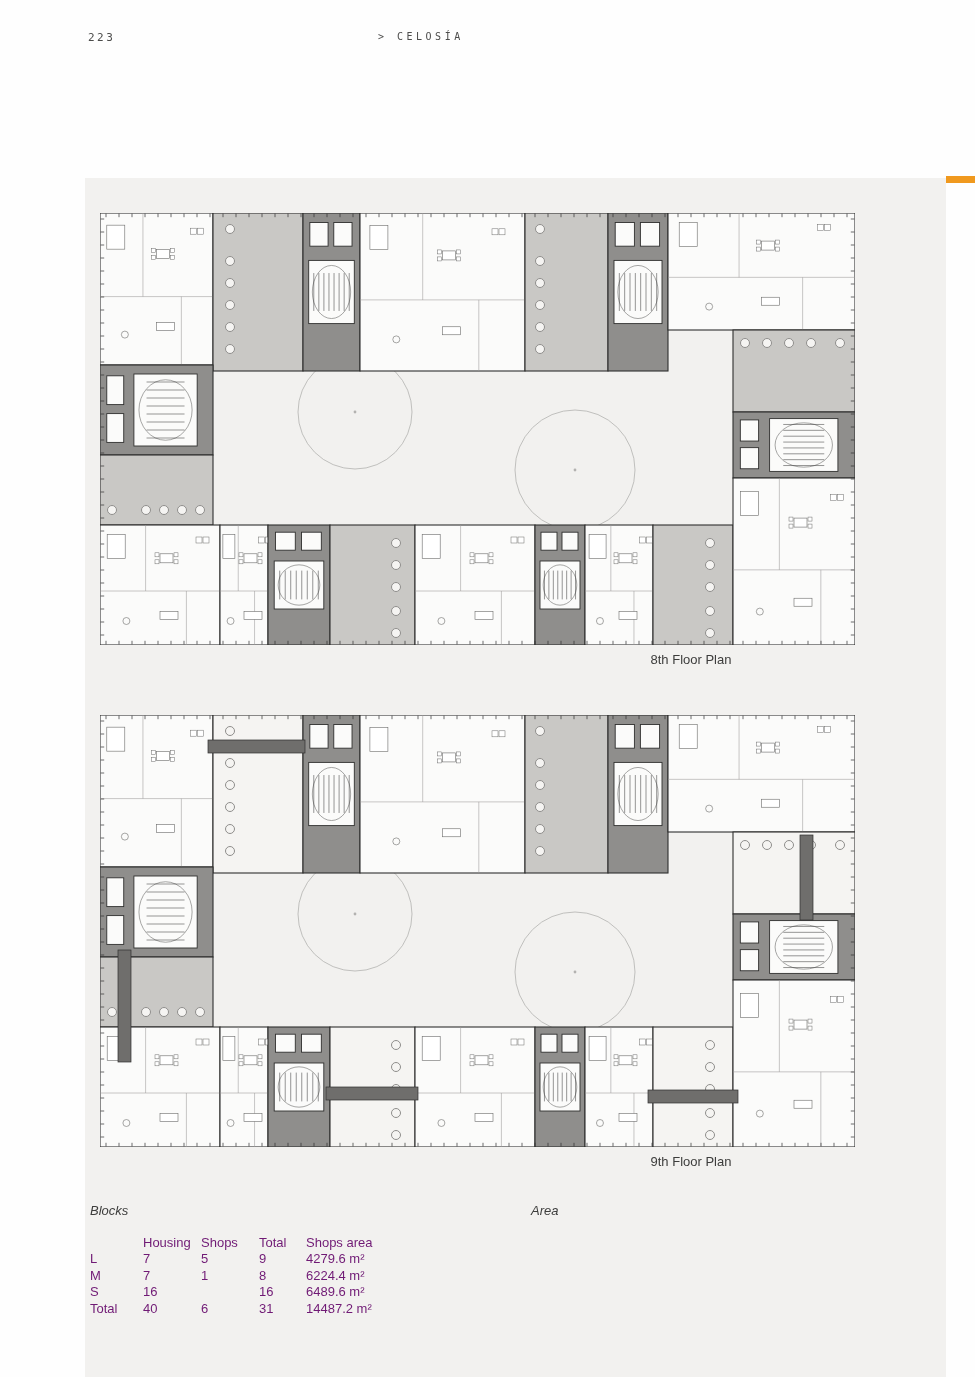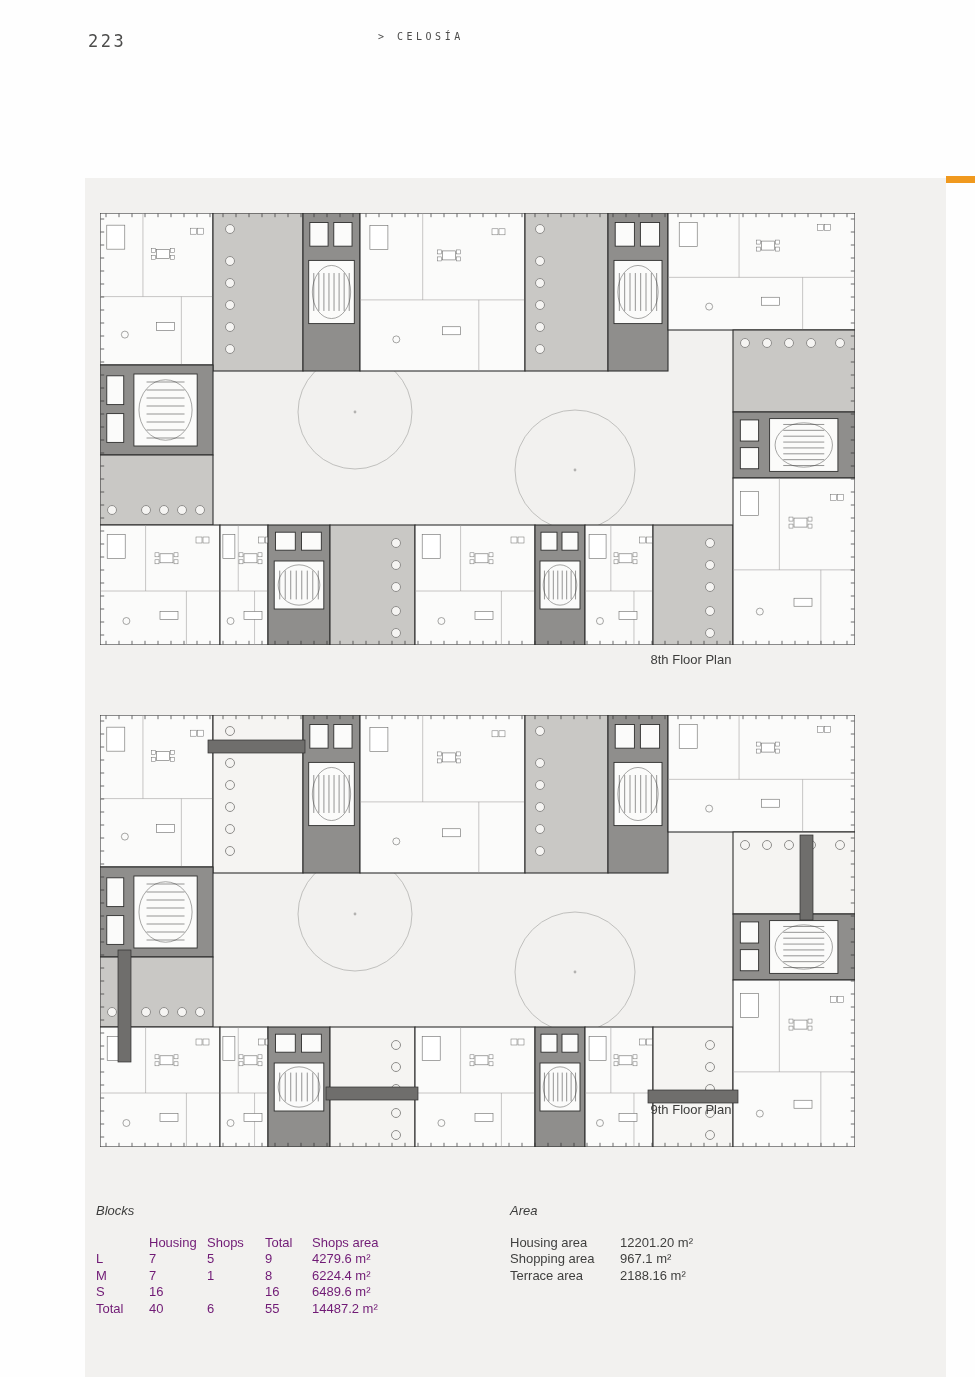--- a/index.html
+++ b/index.html
@@ -6,40 +6,40 @@
   body{
     width:975px;height:1377px;position:relative;overflow:hidden;
     background:#fefefe;
     font-family:"Liberation Sans", sans-serif;
     color:#3f3f3e;
   }
   .panel{position:absolute;left:85px;top:178px;width:861px;height:1199px;background:#f2f1ef;}
   .accent-bar{position:absolute;left:946px;top:176px;width:29px;height:7px;}
   .page-num{
     position:absolute;left:88px;top:31px;
-    font-family:"DejaVu Sans Mono", monospace;font-size:17px;letter-spacing:2.5px;color:#4c4c4b;
+    font-family:"DejaVu Sans Mono", monospace;font-size:11px;letter-spacing:2.5px;color:#4c4c4b;
   }
   .chapter-title{
     position:absolute;left:378px;top:31px;
     font-family:"DejaVu Sans Mono", monospace;font-size:10px;letter-spacing:3.5px;color:#4c4c4b;
   }
   .plan-svg{position:absolute;left:100px;width:755px;height:432px;}
   #plan8{top:213px;}
   #plan9{top:715px;}
   .plan-label{
     position:absolute;left:541px;width:300px;text-align:center;
     font-size:13px;color:#3d3d3c;
   }
   #plan8-label{top:652px;}
-  #plan9-label{top:1102px;}
+  #plan9-label{top:1154px;}
   .tbl-title{font-size:13px;font-style:italic;color:#3d3d3c;margin:0 0 17px 0;}
-  .blocks-table{position:absolute;left:96px;top:1203px;}
+  .blocks-table{position:absolute;left:90px;top:1203px;}
   .bt-grid{display:grid;grid-template-columns:53px 58px 58px 47px auto;}
   .bt-cell{font-size:13px;line-height:16.4px;color:#701a75;white-space:nowrap;}
-  .area-table{position:absolute;left:510px;top:1203px;}
+  .area-table{position:absolute;left:531px;top:1203px;}
   .at-grid{display:grid;grid-template-columns:110px auto;}
   .at-cell{font-size:13px;line-height:16.4px;color:#3f3f3e;white-space:nowrap;}
 </style>
 </head>
 <body>
 
 <div class="panel" style="background: rgb(242, 241, 239);"></div>
 <div class="accent-bar" style="background: rgb(240, 153, 30);"></div>
 
 <div class="page-num">223</div>
@@ -905,28 +905,20 @@
       <div class="bt-cell">8</div>
       <div class="bt-cell">6224.4 m²</div>
       <div class="bt-cell">S</div>
       <div class="bt-cell">16</div>
       <div class="bt-cell"></div>
       <div class="bt-cell">16</div>
       <div class="bt-cell">6489.6 m²</div>
       <div class="bt-cell">Total</div>
       <div class="bt-cell">40</div>
       <div class="bt-cell">6</div>
-      <div class="bt-cell">55</div>
+      <div class="bt-cell">31</div>
       <div class="bt-cell">14487.2 m²</div>
     </div>
 </div>
 
 <div class="area-table">
   <p class="tbl-title">Area</p>
-  <div class="at-grid">
-      <div class="at-cell">Housing area</div>
-      <div class="at-cell">12201.20 m²</div>
-      <div class="at-cell">Shopping area</div>
-      <div class="at-cell">967.1 m²</div>
-      <div class="at-cell">Terrace area</div>
-      <div class="at-cell">2188.16 m²</div>
-    </div>
 </div>
 
 </body></html>

